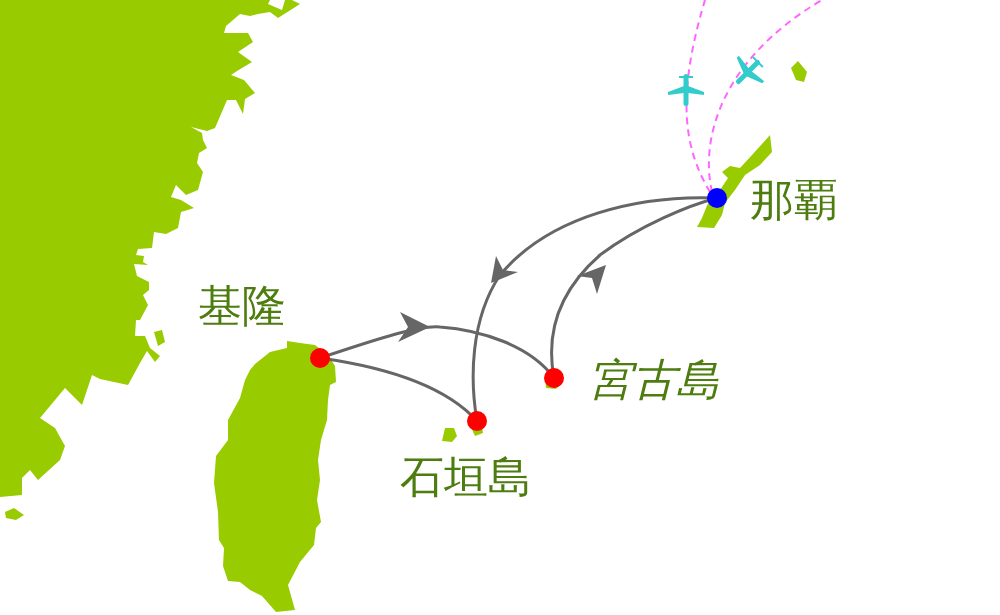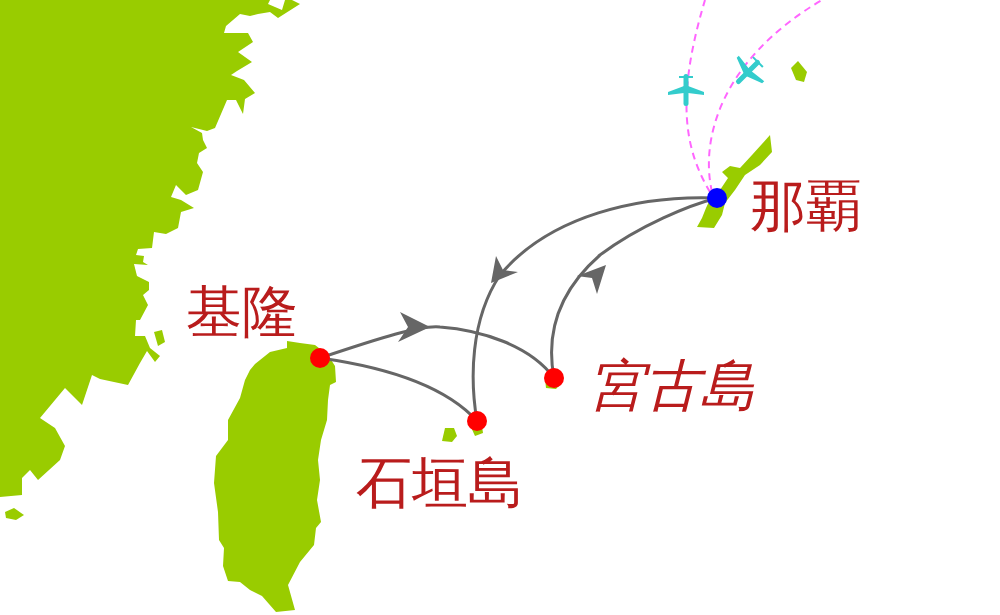--- a/index.html
+++ b/index.html
@@ -4,21 +4,21 @@
   <style>
     html, body { margin: 0; padding: 0; background: #ffffff; }
     body { width: 1000px; height: 615px; overflow: hidden; position: relative;
            font-family: "DejaVu Sans", "Liberation Sans", sans-serif; }
     #map { position: absolute; left: 0; top: 0; width: 1000px; height: 615px; }
     .land { fill: #99cc00; }
     .route { fill: none; stroke: #666666; stroke-width: 3; stroke-linecap: round; }
     .arrow { fill: #666666; }
     .flight { fill: none; stroke: #ff66ff; stroke-width: 2; stroke-dasharray: 7 5; }
     .plane { fill: #33cccc; }
-    .label { position: absolute; font-size: 56px; color: #b91c1c; line-height: 1; white-space: nowrap; }
+    .label { position: absolute; font-size: 44px; color: #4d7c0f; line-height: 1; white-space: nowrap; }
   </style>
 </head>
 <body>
 
 <svg id="map" viewBox="0 0 1000 615" xmlns="http://www.w3.org/2000/svg">
 
   <path class="land" d="M0,0 L270,0 L268,4 L282,10 L285,0 L292,0 L300,4 L278,18 L270,12 L258,14 L250,16 L240,14 L226,26 L224,33 L248,33 L253,42 L238,52 L252,62 L237,71 L231,75 L244,80 L255,93 L245,99 L243,114 L236,100 L227,100 L215,128 L207,131 L191,127 L202,133 L203,140 L207,148 L199,153 L197,163 L203,172 L198,190 L186,195 L176,185 L171,197 L181,200 L194,208 L181,212 L178,228 L166,234 L154,232 L152,248 L138,249 L136,255 L144,256 L143,262 L148,265 L134,264 L137,276 L149,282 L149,290 L143,295 L148,305 L140,320 L136,320 L135,336 L145,336 L150,348 L160,356 L155,362 L147,351 L140,363 L128,385 L100,379 L92,375 L82,405 L65,388 L40,418 L55,428 L65,446 L60,460 L38,480 L30,470 L22,478 L22,495 L0,497 Z"></path>
   <path class="land" d="M154,332 L162,330 L165,342 L158,346 Z"></path>
   <path class="land" d="M5,512 L14,508 L24,515 L16,520 L6,518 Z"></path>
 
@@ -52,16 +52,16 @@
     <polygon points="-18,2 -2,-4 2,-4 18,2 18,5 2,3 -2,3 -18,5"></polygon>
     <polygon points="-7,13 7,13 7,15 -7,15"></polygon>
   </g>
 
   <circle cx="320" cy="358" r="10" fill="#ff0000"></circle>
   <circle cx="477" cy="421" r="10" fill="#ff0000"></circle>
   <circle cx="554" cy="378" r="10" fill="#ff0000"></circle>
   <circle cx="717" cy="198" r="10" fill="#0000ff"></circle>
 </svg>
 
-<div class="label" style="left:186px; top:284px;">基隆</div>
-<div class="label" style="left:356px; top:455px;">石垣島</div>
+<div class="label" style="left:198px; top:284px;">基隆</div>
+<div class="label" style="left:400px; top:455px;">石垣島</div>
 <div class="label" style="left:588px; top:358px;font-style:italic;">宮古島</div>
 <div class="label" style="left:750px; top:178px;">那覇</div>
 
 </body></html>

